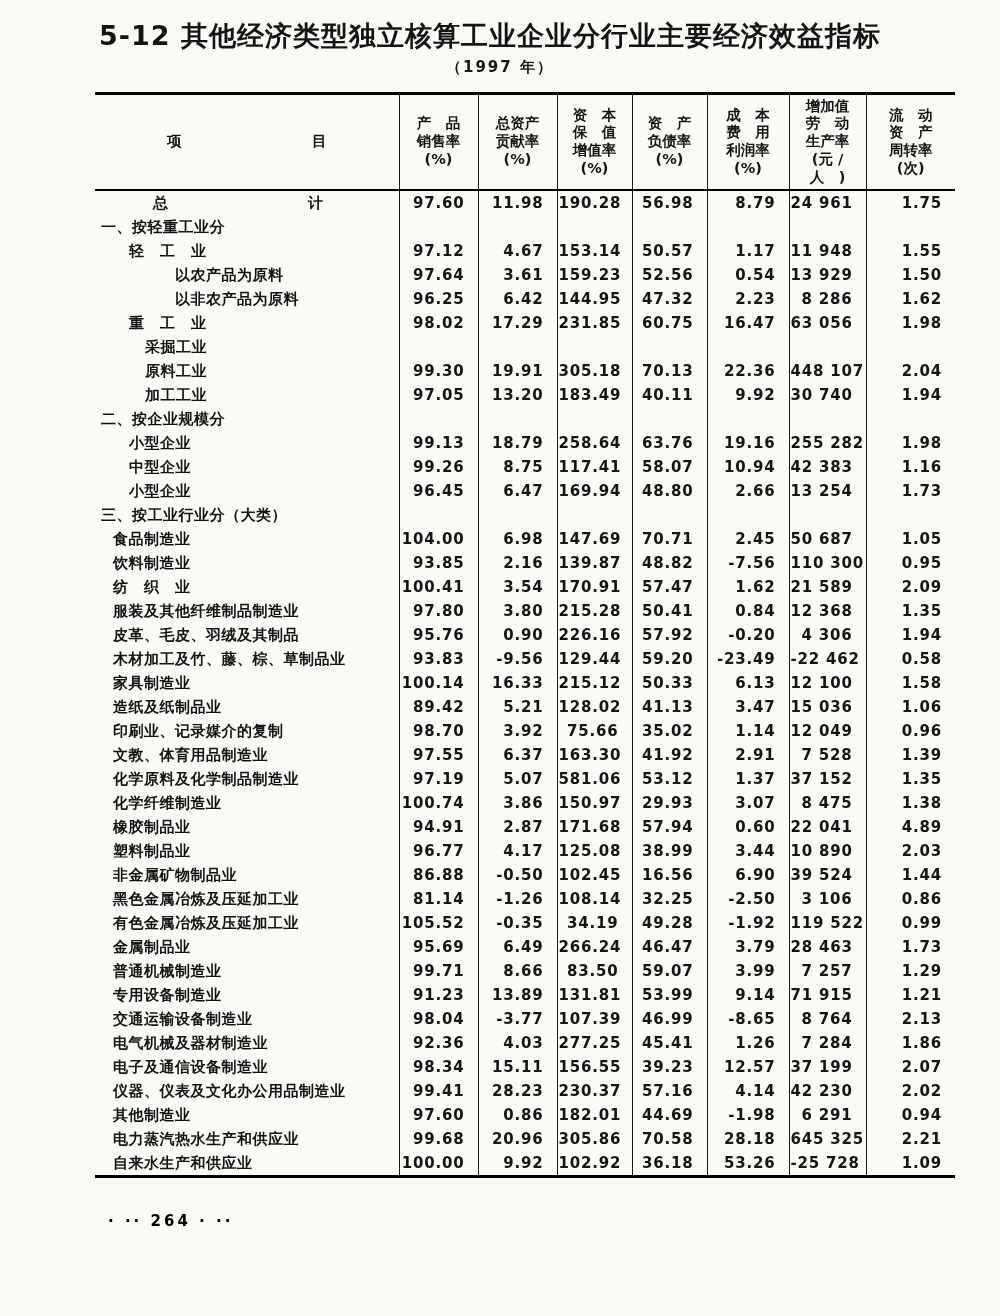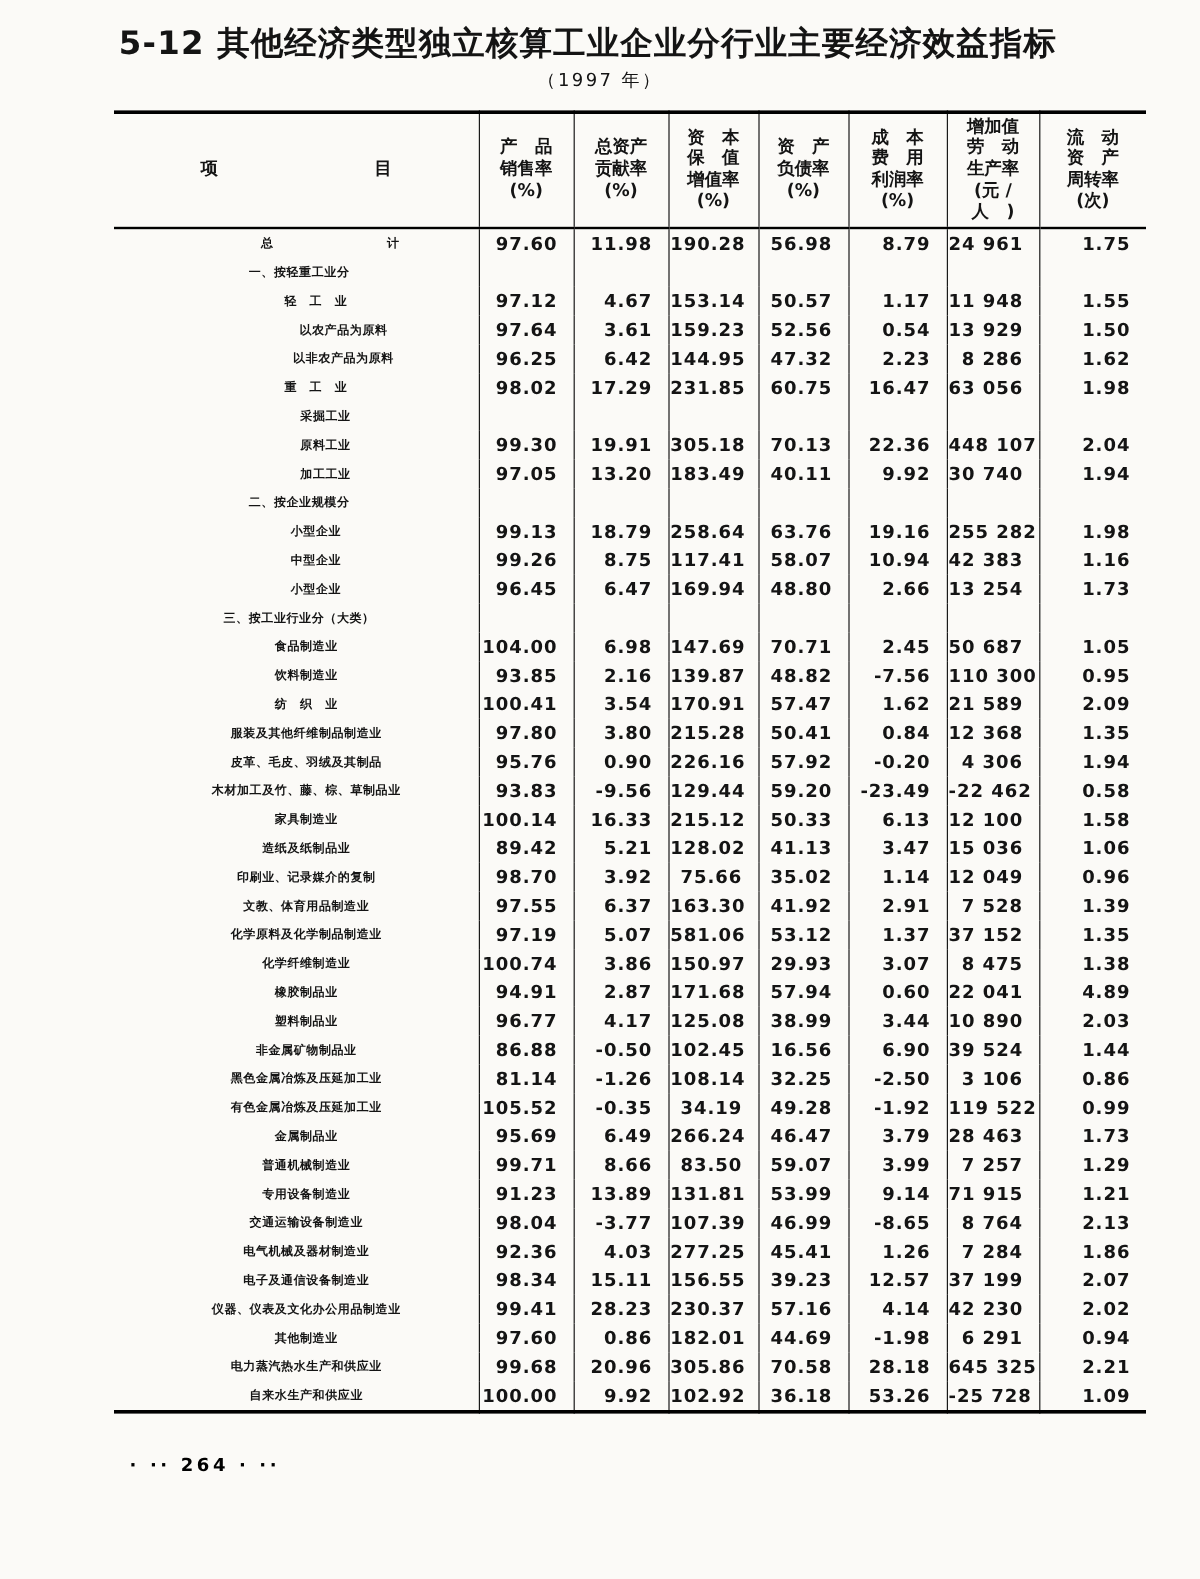--- a/index.html
+++ b/index.html
@@ -10,43 +10,43 @@
     overflow:hidden;
   }
   .page-title{
     position:absolute;left:88px;top:18px;width:880px;
     font-size:27px;font-weight:700;letter-spacing:1px;
     white-space:nowrap;
     margin-left:11px;
   }
   .page-subtitle{
     position:absolute;left:0;top:58px;width:1000px;
-    text-align:center;font-size:15px;font-weight:400;letter-spacing:2px;
+    text-align:center;font-size:15px;font-weight:700;letter-spacing:2px;
   }
   .table-wrap{position:absolute;left:95px;top:92px;width:860px;}
   table{
     border-collapse:collapse;table-layout:fixed;width:860px;
     border-top:3px solid #000;border-bottom:3px solid #000;
   }
   th,td{
     border-right:1px solid #1a1a1a;
     font-family:"DejaVu Sans",sans-serif;
     overflow:hidden;
   }
   th:last-child,td:last-child{border-right:none;}
   thead th{
     border-bottom:2px solid #000;
     height:90px;vertical-align:middle;text-align:center;
     font-size:14.5px;font-weight:700;line-height:1.22;
     white-space:pre-line;padding:2px 1px;
   }
   tbody td{height:24px;padding-top:0;padding-bottom:0;}
   td.lbl{
-    font-size:10px;font-weight:600;letter-spacing:0.5px;
-    white-space:nowrap;text-align:center;
+    font-size:15px;font-weight:600;letter-spacing:0.5px;
+    white-space:nowrap;text-align:left;
   }
   td.num{
     font-size:15px;font-weight:600;text-align:right;
     padding-right:13px;letter-spacing:0.8px;white-space:nowrap;
   }
   .b{font-weight:700;}
   .ind0{padding-left:6px;}
   .ind1{padding-left:18px;}
   .ind2{padding-left:34px;}
   .ind3{padding-left:50px;}

